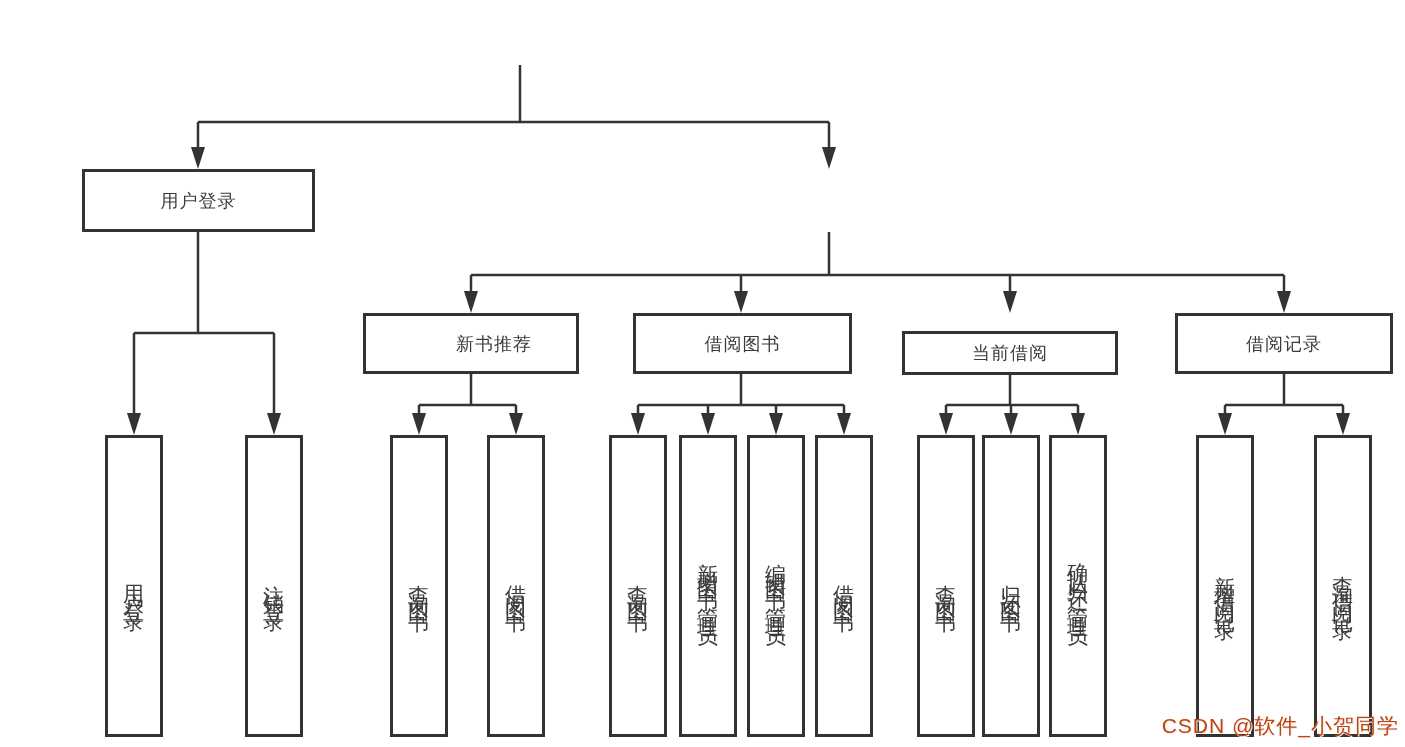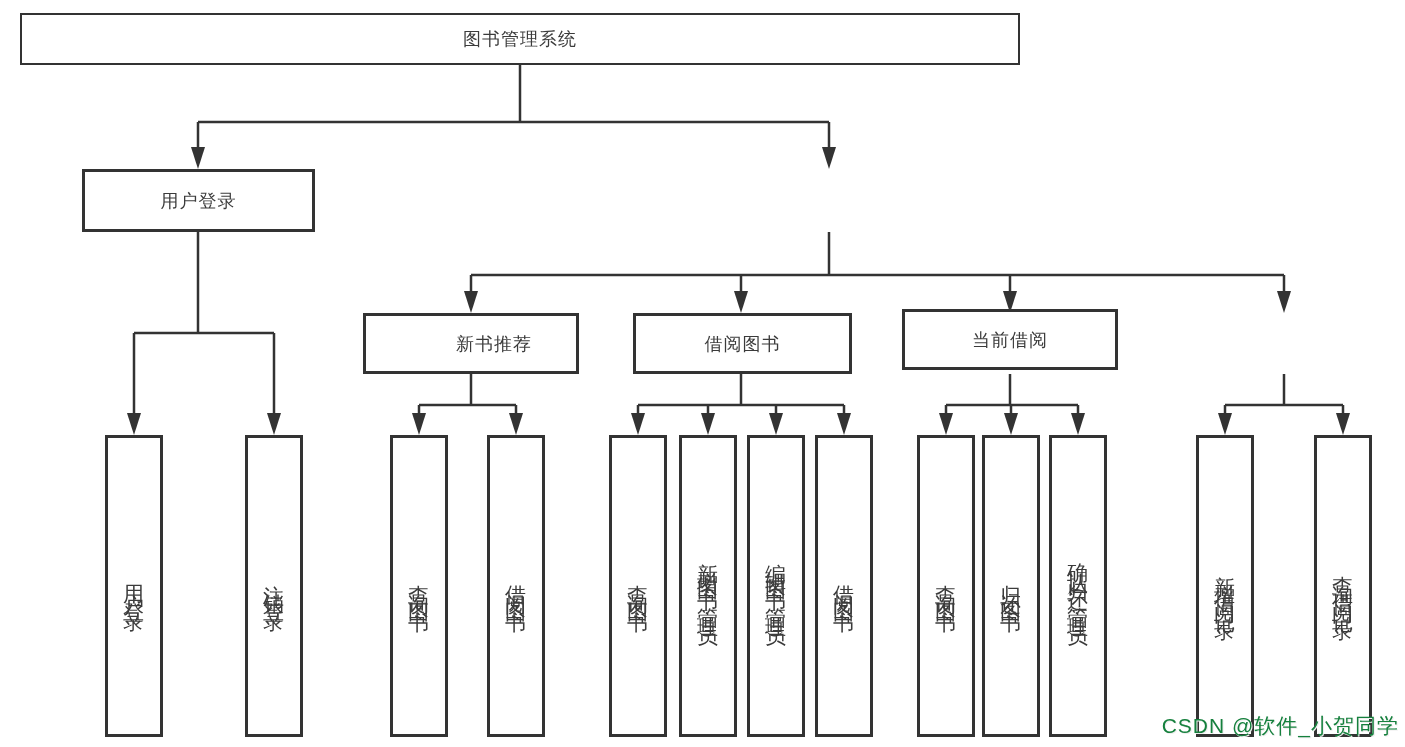--- a/index.html
+++ b/index.html
@@ -50,21 +50,21 @@
     font-size: 21px;
     line-height: 1;
     letter-spacing: 9px;
     white-space: nowrap;
   }
   .watermark {
     position: absolute;
     right: 6px;
     bottom: 7px;
     font-size: 21px;
-    color: #15803d;
+    color: #c2410c;
     letter-spacing: 1px;
     white-space: nowrap;
     z-index: 5;
     text-shadow: 1px 1px 0 #eeeeee;
   }
 </style>
 </head>
 <body>
 
 <div class="canvas">
@@ -126,36 +126,36 @@
 
       <line x1="1284" y1="374" x2="1284" y2="405"></line>
       <line x1="1225" y1="405" x2="1343" y2="405"></line>
       <line x1="1225" y1="405" x2="1225" y2="416"></line>
       <polygon points="1218,413 1232,413 1225,435" stroke="none"></polygon>
       <line x1="1343" y1="405" x2="1343" y2="416"></line>
       <polygon points="1336,413 1350,413 1343,435" stroke="none"></polygon>
     </g>
   </svg>
 
-  <div class="node root" style="left:20px; top:13px; width:1000px; height:52px;">
-    <span>图书管理系统</span>
-  </div>
 
   <div class="node h" style="left:82px; top:169px; width:233px; height:63px;">
     <span>用户登录</span>
   </div>
 
   <div class="node h" style="left:363px; top:313px; width:216px; height:61px;padding-left:46px;">
     <span>新书推荐</span>
   </div>
   <div class="node h" style="left:633px; top:313px; width:219px; height:61px;">
     <span>借阅图书</span>
   </div>
-  <div class="node h" style="left:902px; top:309px; width:216px; height:61px;">
+  <div class="node h" style="left:902px; top:331px; width:216px; height:44px;">
     <span>当前借阅</span>
+  </div>
+  <div class="node h" style="left:1175px; top:313px; width:218px; height:61px;">
+    <span>借阅记录</span>
   </div>
 
   <div class="node v" style="left:105px; top:435px; width:58px; height:302px;">
     <span>用户登录</span>
   </div>
   <div class="node v" style="left:245px; top:435px; width:58px; height:302px;">
     <span>注销登录</span>
   </div>
 
   <div class="node v" style="left:390px; top:435px; width:58px; height:302px;">

